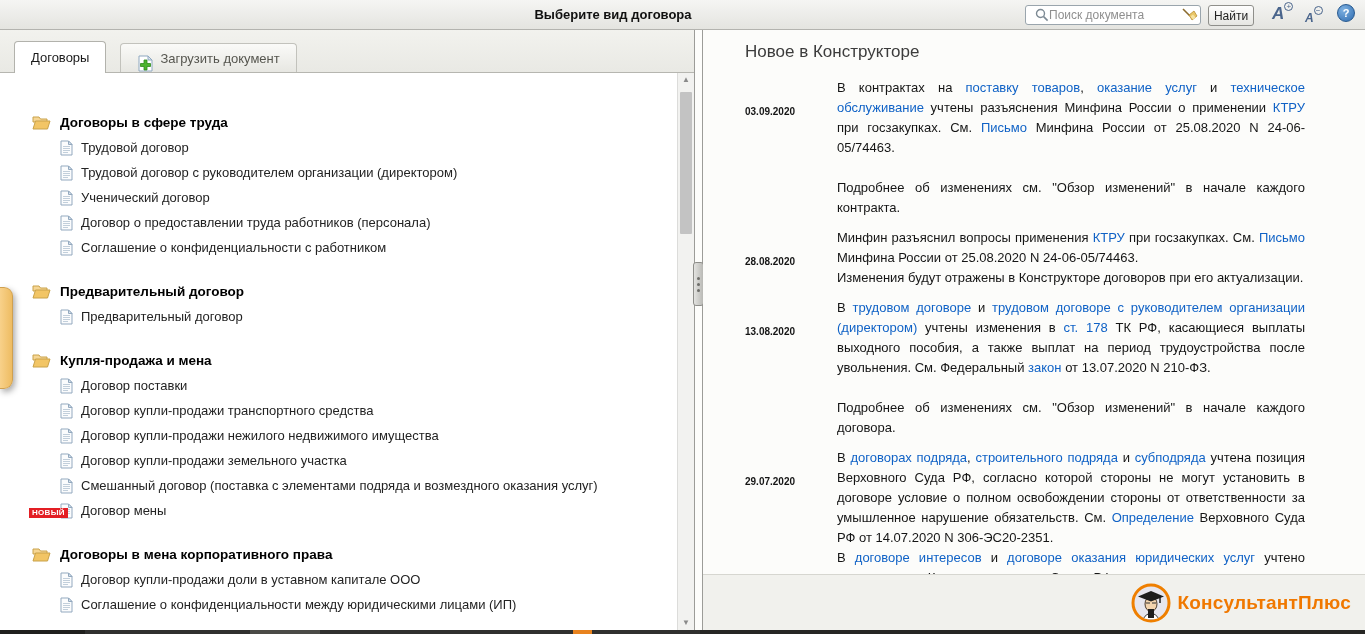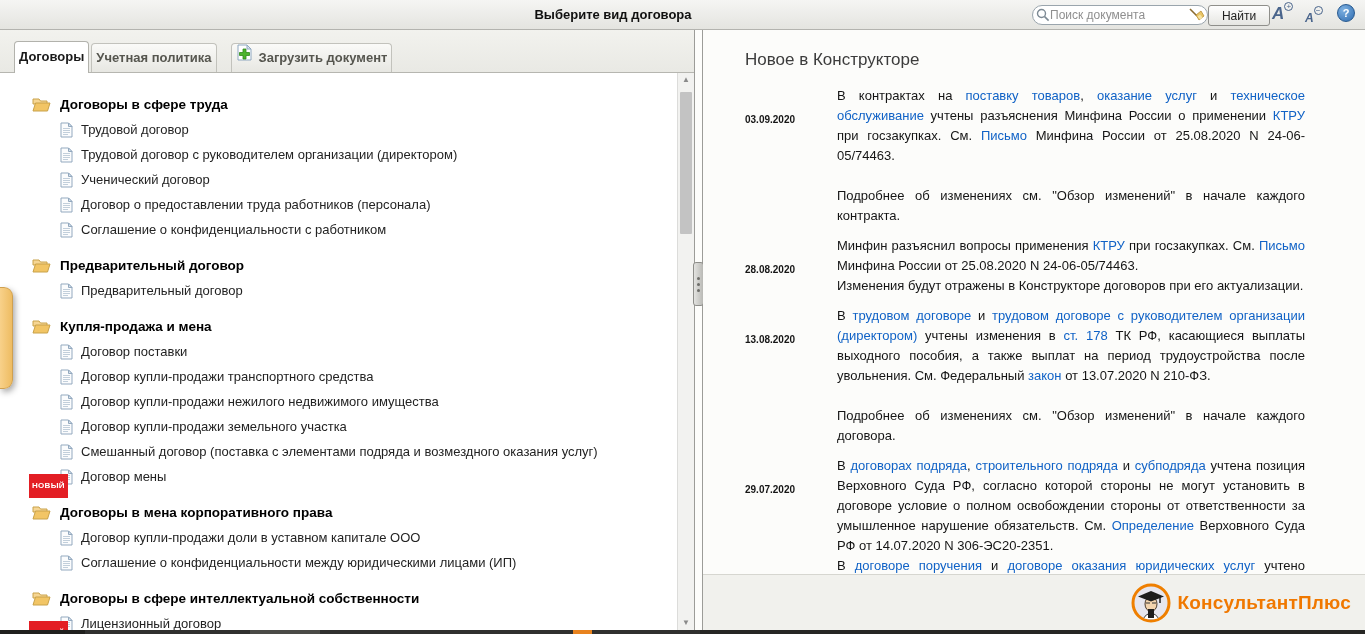--- a/index.html
+++ b/index.html
@@ -6,62 +6,62 @@
   html,body { width:1365px; height:634px; overflow:hidden; }
   body { font-family:"Liberation Sans", sans-serif; background:#fff; position:relative; }
   #app { position:absolute; inset:0; }
 
   
   #topbar { position:absolute; left:0; top:0; width:1365px; height:30px;
     background:linear-gradient(#f5f5f3,#e4e4e0); border-bottom:1px solid #b3b3af; }
   #page-title { position:absolute; left:613px; top:7px; transform:translateX(-50%);
     font-size:13px; font-weight:bold; color:#101010; white-space:nowrap; }
   #searchbox { position:absolute; left:1025px; top:5px; width:176px; height:20px;
-    background:#fff; border:1px solid #9aa5ad; border-radius:10px;
-    display:flex; align-items:center; padding:0 2px 0 3px;margin-left:7px; }
+    background:#fff; border:1px solid #9aa5ad; border-radius:3px;
+    display:flex; align-items:center; padding:0 2px 0 9px; }
   #searchbox input { flex:1; border:none; outline:none; font-family:"Liberation Sans",sans-serif;
     font-size:12px; color:#333; min-width:0; background:transparent; }
   #searchbox input::placeholder { color:#8f8f8f; }
-  #find-button { position:absolute; left:1208px; top:5px; width:62px; height:21px;
+  #find-button { position:absolute; left:1208px; top:5px; width:46px; height:21px;
     background:linear-gradient(#fefefe,#e6e6e2); border:1px solid #8f8f8b; border-radius:3px;
     font-family:"Liberation Sans",sans-serif; font-size:12px; color:#222; cursor:pointer; }
   .font-btn { position:absolute; top:4px; color:#4a658c; cursor:pointer; }
   #font-inc { left:1272px; }
   #font-dec { left:1305px; top:8px; }
   .font-a-big { font-size:17px; font-weight:bold; font-style:italic; }
   .font-a-small { font-size:12px; font-weight:bold; font-style:italic; }
   .font-circ { display:inline-block; width:9px; height:9px; border:1px solid #4a658c; border-radius:50%;
     font-size:8px; line-height:8px; text-align:center; vertical-align:top; margin-top:-2px; font-style:normal; }
   #help-button { position:absolute; left:1337px; top:4px; width:18px; height:18px; border-radius:50%;
     background:radial-gradient(circle at 35% 30%, #7fb2e2, #2f6cb0); border:1px solid #27598f;
     color:#fff; font-size:11px; font-weight:bold; text-align:center; line-height:16px; cursor:pointer; }
 
   
   #tabstrip { position:absolute; left:0; top:30px; width:695px; height:43px;
     background:linear-gradient(#f2f2ee,#e9e9e4); border-bottom:1px solid #b6b6b0;
     display:flex; align-items:flex-end; padding-left:14px; }
-  .tab { height:29px; padding:0 4px; border:1px solid #c2c2bc; border-bottom:none;
+  .tab { height:29px; padding:0 16px; border:1px solid #c2c2bc; border-bottom:none;
     border-radius:4px 4px 0 0; background:linear-gradient(#fafaf8,#e7e7e2);
-    font-size:13px; font-weight:bold; color:#56564f; line-height:27px; margin-right:2px;
-    cursor:pointer; display:flex; align-items:flex-start; gap:6px; position:relative; }
+    font-size:13px; font-weight:normal; color:#56564f; line-height:27px; margin-right:2px;
+    cursor:pointer; display:flex; align-items:flex-end; gap:6px; position:relative; }
   .tab.active { height:32px; background:#fff; border-color:#b2b2ac; color:#1a1a1a;
     line-height:30px; margin-bottom:-1px; z-index:2; }
   .tab.upload { margin-left:12px; }
   .tab svg { flex:0 0 auto; }
 
   
   #tree { position:absolute; left:0; top:73px; width:677px; height:557px; background:#fff;
     overflow:hidden; padding-top:18px; }
-  .group { margin-bottom:10px; }
+  .group { margin-bottom:10px;margin-top:18px; }
   .group-header { height:26px; display:flex; align-items:center; gap:9px; padding-left:32px;
     font-size:13.5px; font-weight:bold; color:#000; cursor:pointer; }
   .tree-item { height:25px; display:flex; align-items:center; gap:8px; padding-left:60px;
     font-size:13px; color:#232323; cursor:pointer; position:relative; }
   .new-badge { position:absolute; left:29px; top:10px; background:#e31e24; color:#fff;
-    font-size:8px; font-weight:bold; line-height:10px; padding:7px 3px; letter-spacing:.3px; }
+    font-size:8px; font-weight:bold; line-height:10px; padding:0 3px; letter-spacing:.3px; }
 
   
   .sb { position:absolute; background:#f2f2f0; }
   #left-sb { left:677px; top:73px; width:17px; height:557px; border-left:1px solid #dcdcda; }
   .sb-arrow { position:absolute; left:0; width:100%; height:14px; text-align:center;
     font-size:8px; color:#8a8a8a; line-height:14px; cursor:pointer; }
   .sb-thumb { position:absolute; left:2px; right:2px; background:#c3c3c3; border-radius:1px; cursor:pointer; }
   #left-thumb { top:19px; height:142px; }
 
   
@@ -73,21 +73,21 @@
   #grip i { width:3px; height:3px; background:#6d6d69; border-radius:50%; display:block; }
 
   
   #edge-handle { position:absolute; left:0; top:287px; width:13px; height:102px;
     background:linear-gradient(90deg,#f8d18a,#eebc62); border:1px solid #cfa050; border-left:none;
     border-radius:0 9px 9px 0; box-shadow:2px 3px 6px rgba(0,0,0,.35); cursor:pointer; }
 
   
   #right-panel { position:absolute; left:703px; top:30px; width:662px; height:544px;
     background:#fcfcfa; overflow:hidden; }
-  #news { padding:20px 60px 0 42px; }
+  #news { padding:12px 60px 0 42px; }
   #news-title { font-size:17px; color:#3c3c3c; margin-bottom:16px; }
   .news-item { display:flex; margin-bottom:10px; }
   .news-date { flex:0 0 92px; font-size:10px; font-weight:bold; color:#151515; line-height:20px;margin-top:24px; }
   .news-body { flex:1; font-size:13px; color:#151515; line-height:20px; text-align:justify; }
   .news-body p.gap { margin-top:20px; }
   .news-body a { color:#1062c6; cursor:pointer; }
 
   
   #footer { position:absolute; left:703px; top:574px; width:662px; height:56px;
     background:#f1f1ed; border-top:1px solid #d6d6d0; }
@@ -123,23 +123,20 @@
     </div>
     <div id="font-dec" class="font-btn">
       <span class="font-a-small">A</span><span class="font-circ">−</span>
     </div>
     <div id="help-button">?</div>
   </div>
 
   <div id="tabstrip">
       <div class="tab active">
         <span>Договоры</span>
-      </div>
-      <div class="tab">
-        <span>Учетная политика</span>
       </div>
       <div class="tab upload">
         <span style="display: inline-flex;">
           <svg width="17" height="17" viewBox="0 0 17 17">
             <path d="M2 1 h9 l4 4 v11 H2 z" fill="#fff" stroke="#8fa8c0"></path>
             <path d="M11 1 l4 4 h-4 z" fill="#dce6f0" stroke="#8fa8c0"></path>
             <path d="M7 5 h3 v3.5 h3.5 v3 H10 V15 H7 v-3.5 H3.5 v-3 H7 z" fill="#4db32e" stroke="#2f8c19" stroke-width="0.8"></path>
           </svg>
         </span>
         <span>Загрузить документ</span>
@@ -437,21 +434,21 @@
             <div class="news-date">13.08.2020</div>
             <div class="news-body">
               <p>В <a>трудовом договоре</a> и <a>трудовом договоре с руководителем организации (директором)</a> учтены изменения в <a>ст. 178</a> ТК РФ, касающиеся выплаты выходного пособия, а также выплат на период трудоустройства после увольнения. См. Федеральный <a>закон</a> от 13.07.2020 N 210-ФЗ.</p>
               <p class="gap">Подробнее об изменениях см. "Обзор изменений" в начале каждого договора.</p>
             </div>
           </div>
           <div class="news-item">
             <div class="news-date">29.07.2020</div>
             <div class="news-body">
               <p>В <a>договорах подряда</a>, <a>строительного подряда</a> и <a>субподряда</a> учтена позиция Верховного Суда РФ, согласно которой стороны не могут установить в договоре условие о полном освобождении стороны от ответственности за умышленное нарушение обязательств. См. <a>Определение</a> Верховного Суда РФ от 14.07.2020 N 306-ЭС20-2351.</p>
-              <p>В <a>договоре поручения</a> и <a>договоре оказания юридических услуг</a> учтено разъяснение Конституционного Суда РФ по вопросу представления интересов организации в арбитражном процессе связанным с ней</p>
+              <p>В <a>договоре интересов</a> и <a>договоре оказания юридических услуг</a> учтено разъяснение Конституционного Суда РФ по вопросу представления интересов организации в арбитражном процессе связанным с ней</p>
             </div>
           </div>
         </div>
     </div>
 
   </div>
 
   <div id="footer">
     <div id="logo">
       <svg width="40" height="40" viewBox="0 0 40 40">

